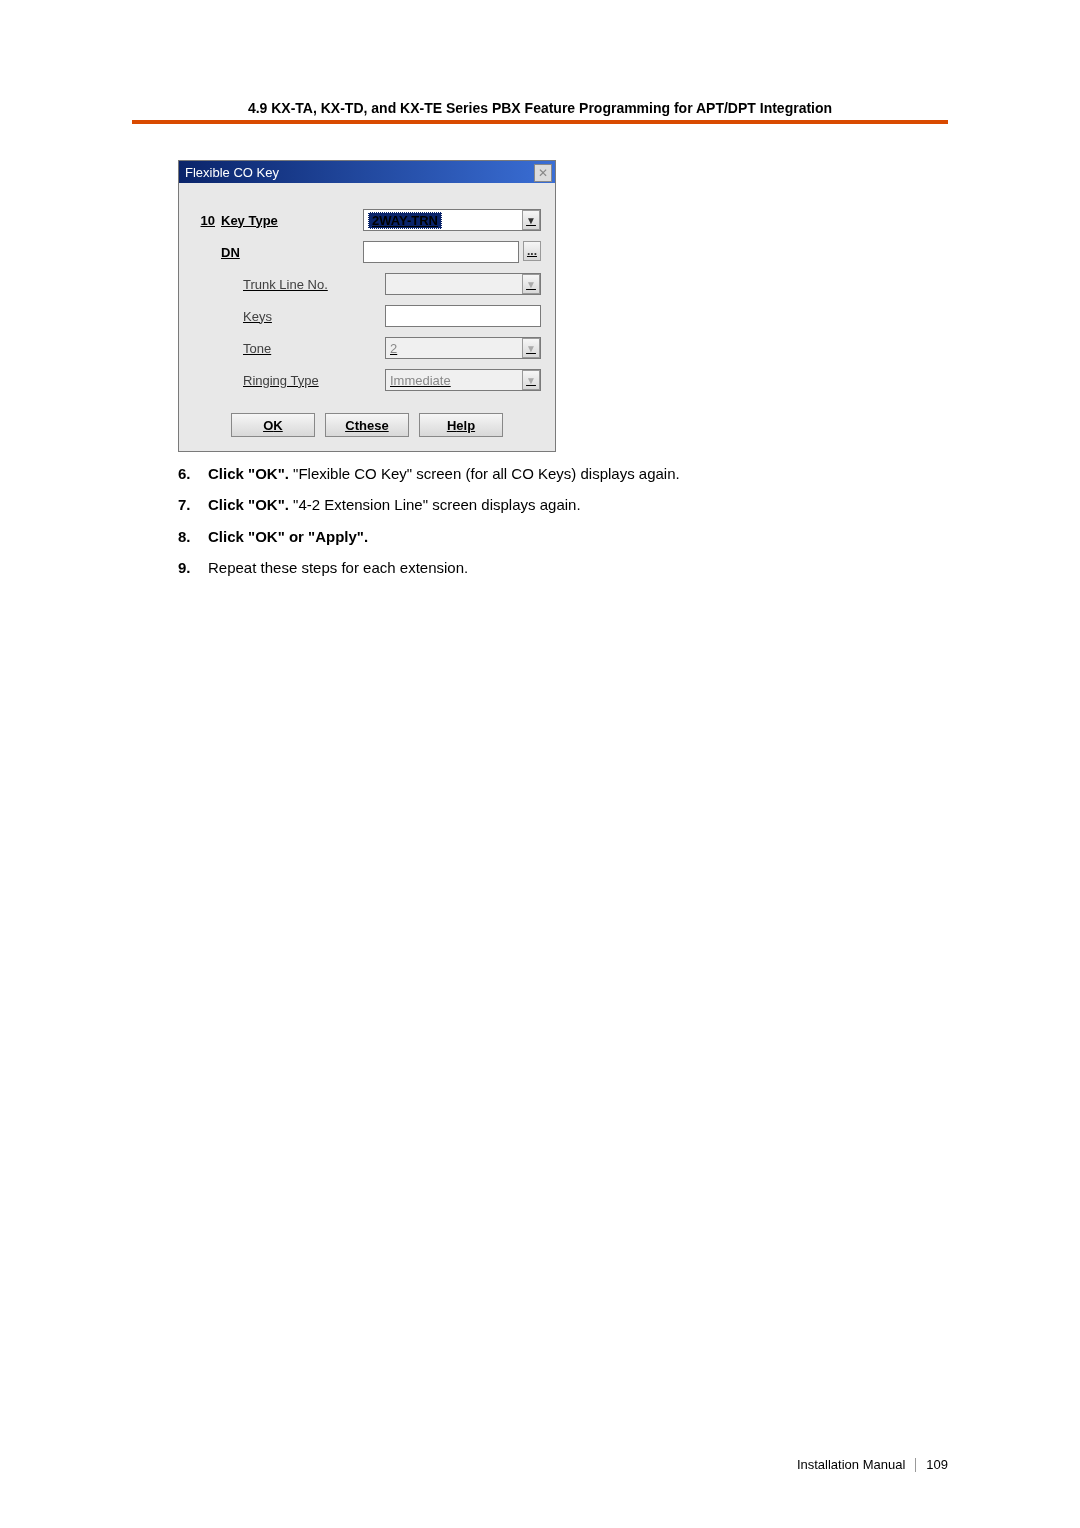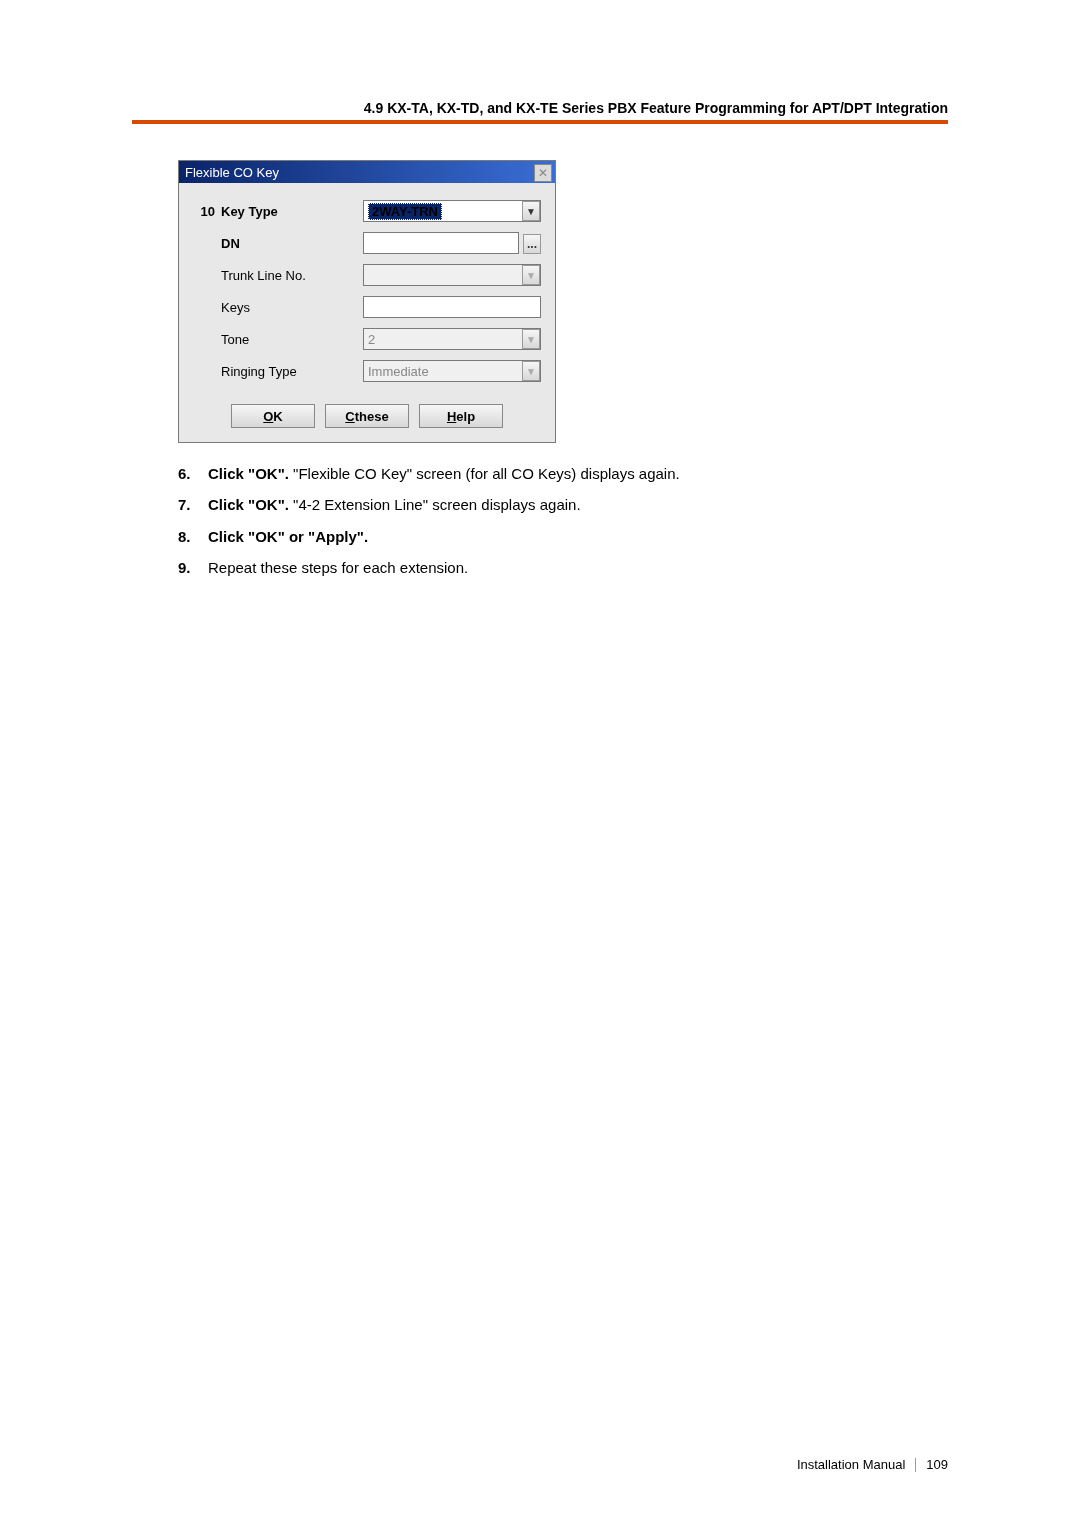--- a/index.html
+++ b/index.html
@@ -14,21 +14,21 @@
   }
 
   
   .page-header {
     position: absolute;
     top: 100px;
     left: 132px;
     right: 132px;
     font-size: 14px;
     font-weight: bold;
-    text-align: right;
+    text-align: center;
     padding-bottom: 6px;
   }
   .header-rule {
     position: absolute;
     top: 120px;
     left: 132px;
     right: 132px;
     height: 4px;
     background: #d94a00;
   }
@@ -57,43 +57,44 @@
   .close-btn {
     width: 18px; height: 18px;
     background: #dcdcdc;
     border: 1px solid #888;
     display: flex; align-items: center; justify-content: center;
     font-size: 12px; color: #888;
     cursor: pointer;
   }
 
   .dialog-body {
-    padding: 17px 14px 14px 14px;
+    padding: 26px 14px 14px 14px;
+    text-decoration: underline;
   }
 
   .form-row {
     display: flex;
     align-items: center;
     margin-bottom: 10px;
   }
   .form-rownum {
     width: 28px;
     text-align: right;
     font-weight: bold;
     padding-right: 6px;
     font-size: 13px;
   }
   .form-label {
     width: 142px;
     font-size: 13px;
   }
   .form-label.bold { font-weight: bold; color: #000; }
-  .form-label.disabled { color: #000000; }
-
-  .field-wrap { flex: 1; display: flex; align-items: flex-end; }
+  .form-label.disabled { color: #404040; margin-left: 22px; }
+
+  .field-wrap { flex: 1; display: flex; align-items: flex-start; }
   .combo, .textfield {
     flex: 1;
     height: 22px;
     border: 1px solid #7a7a7a;
     background: #fff;
     display: flex;
     align-items: center;
     justify-content: space-between;
     padding: 0 0 0 4px;
   }

